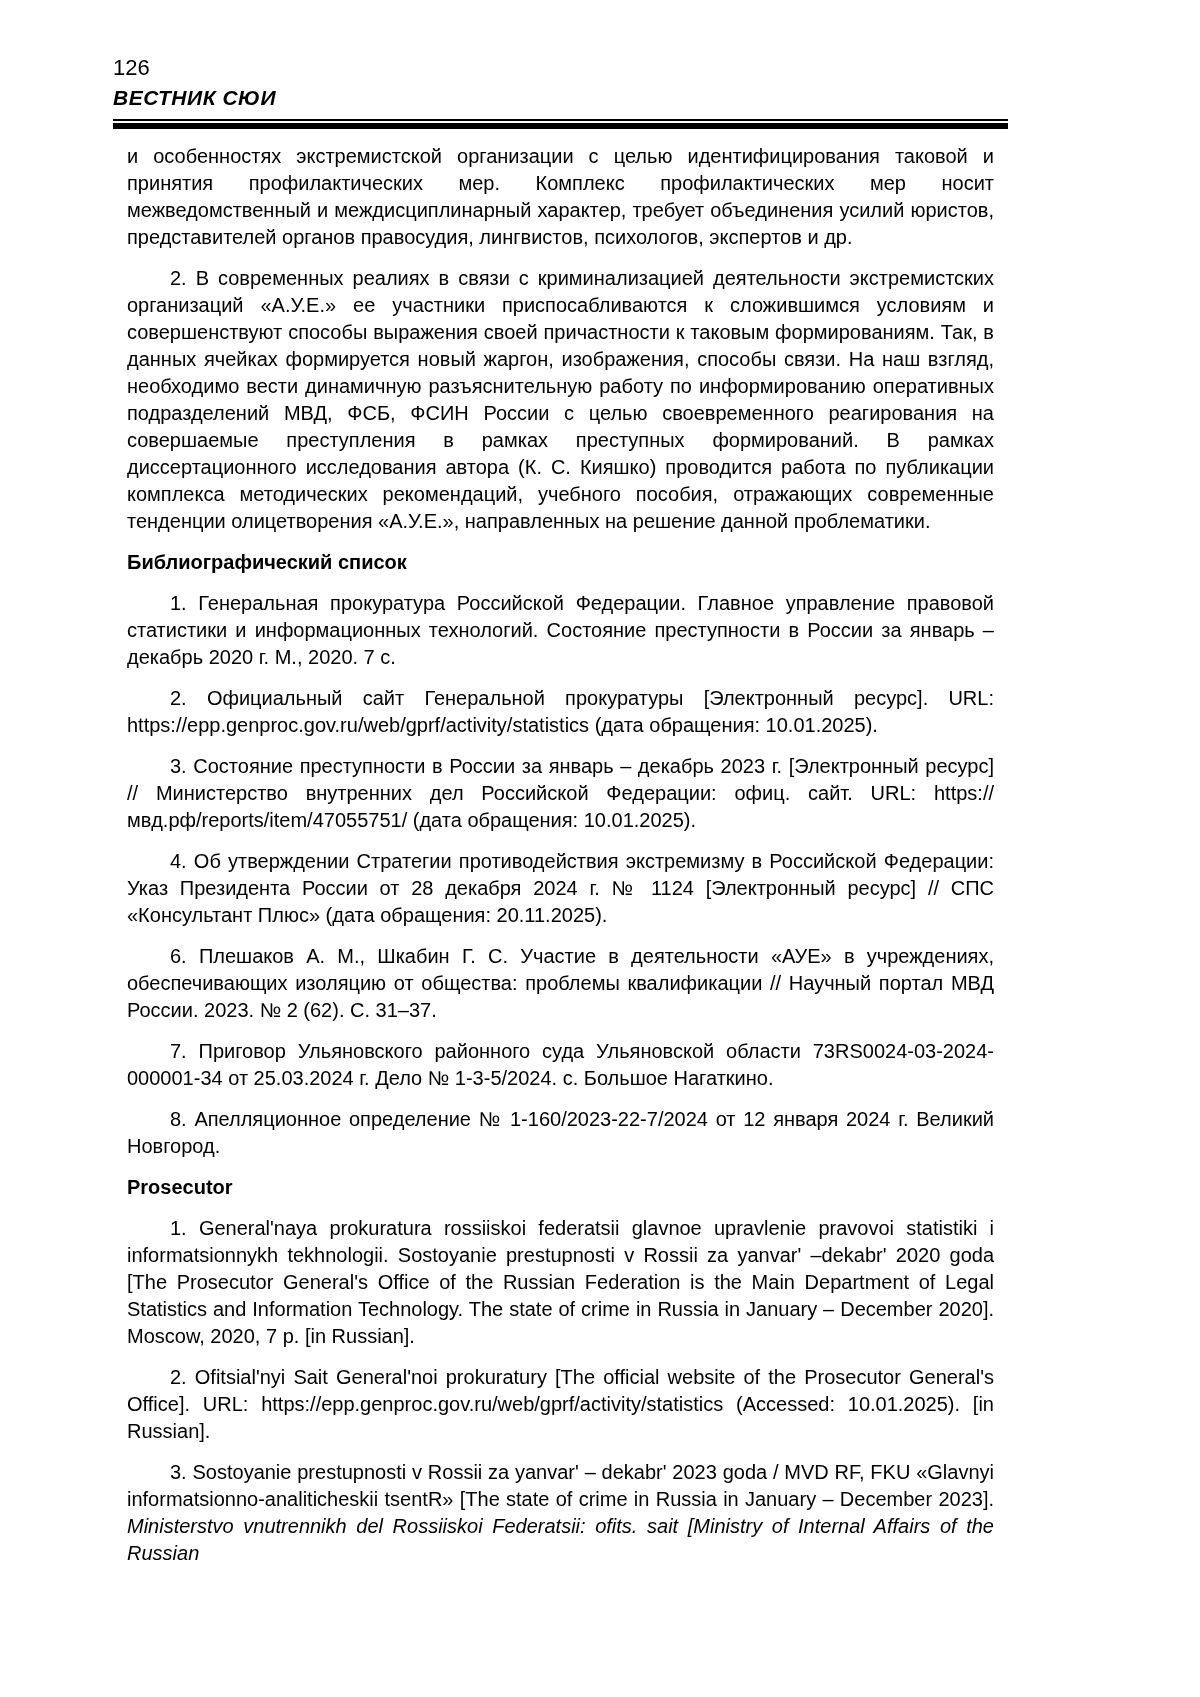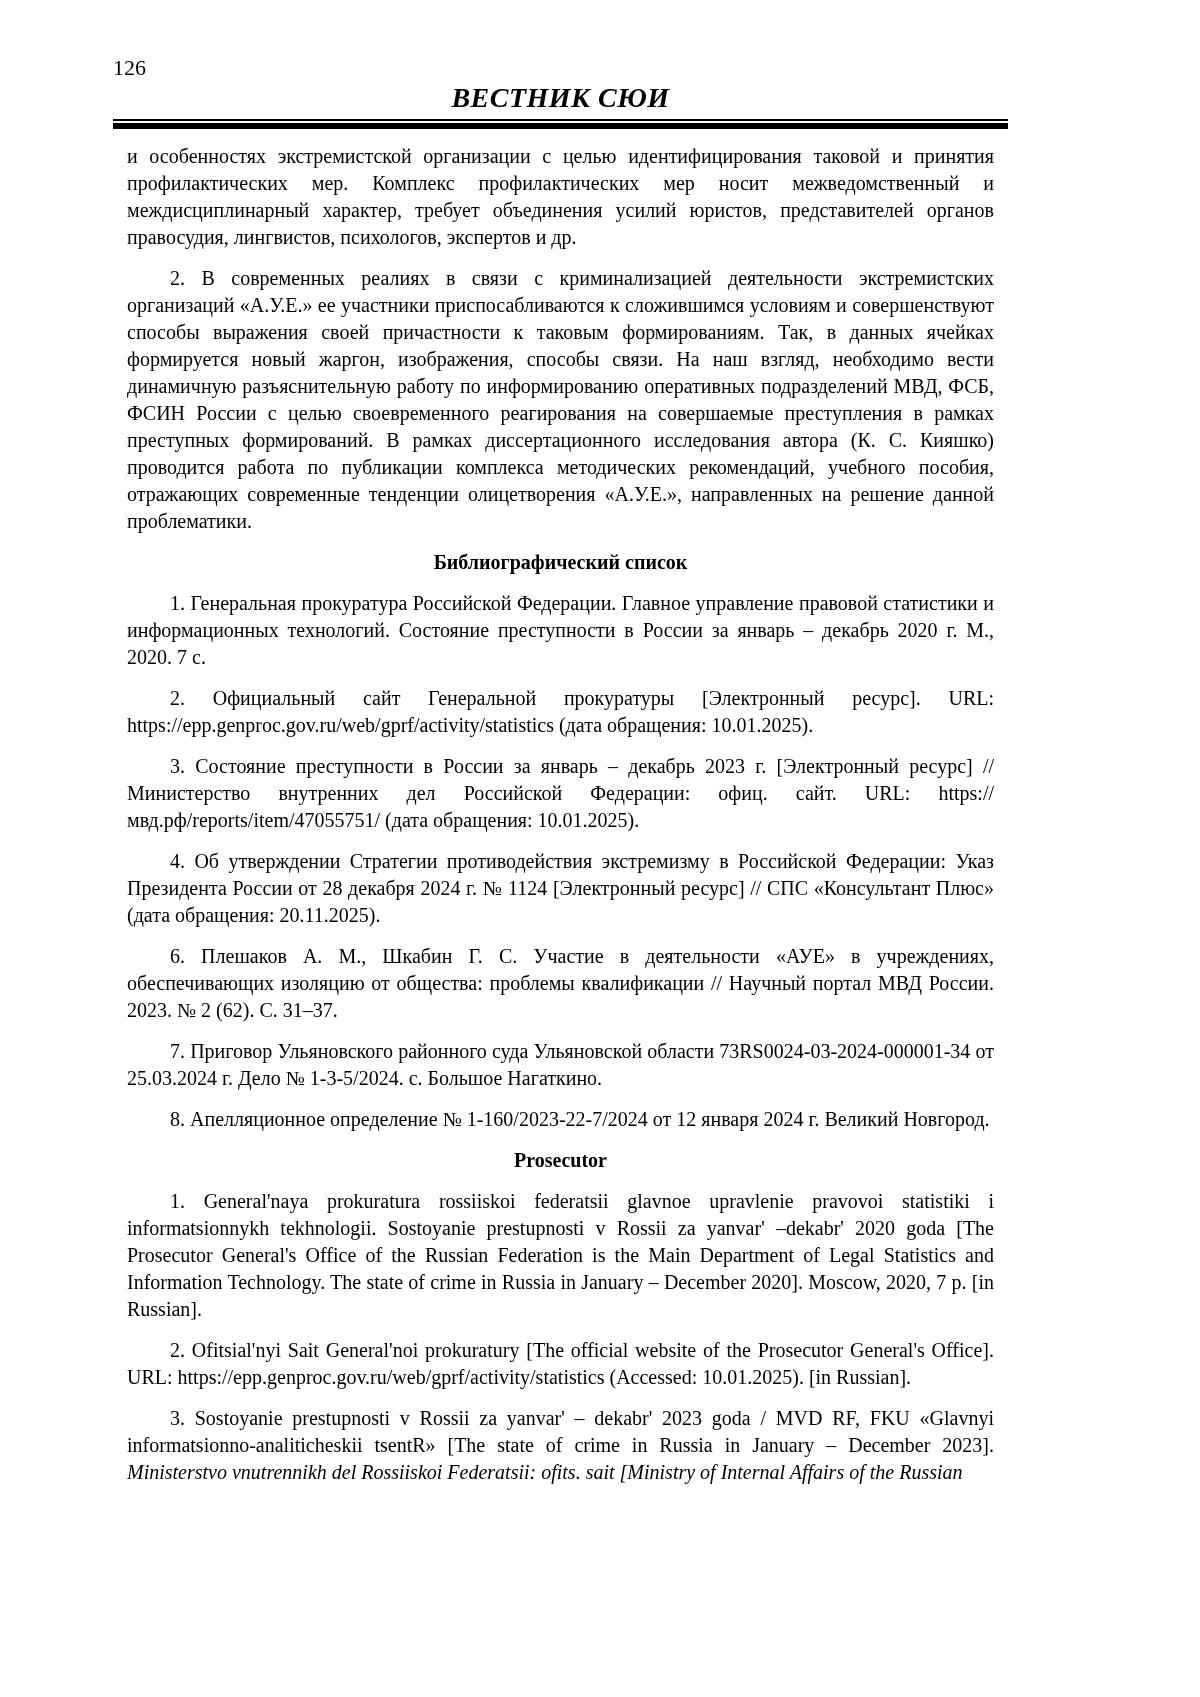--- a/index.html
+++ b/index.html
@@ -8,32 +8,32 @@
     background: #ffffff;
   }
   .page {
     position: relative;
     width: 1080px;
     height: 1697px;
     background: #ffffff;
     color: #000000;
     box-sizing: border-box;
     padding: 56px 72px 0 113px;
-    font-family: Liberation Serif, serif;
+    font-family: Liberation Sans, sans-serif;
     overflow: hidden;
   }
   .page-number {
     font-size: 22px;
     line-height: 24px;
   }
   .header-title {
-    text-align: center;
+    text-align: left;
     font-weight: bold;
     font-style: italic;
-    font-size: 28px;
+    font-size: 21px;
     line-height: 24px;
     margin-top: 6px;
     letter-spacing: 0.5px;
   }
   .double-rule {
     margin-top: 9px;
   }
   .rule-thin  { height: 2px; background: #000; }
   .rule-gap   { height: 2px; background: transparent; }
   .rule-thick { height: 6px; background: #000; }
@@ -45,21 +45,21 @@
     text-align: justify;
   }
   .content p {
     margin: 14px;
     text-indent: 43px;
   }
   .content p.continuation {
     text-indent: 0;
   }
   .section-heading {
-    text-align: center;
+    text-align: left;
     font-weight: bold;
     font-size: 20px;
     line-height: 27px;
     margin: 26px 0 36px 0;
     text-indent: 0 !important;
   }
   .italic-tail {
     font-style: italic;
   }
 </style>

